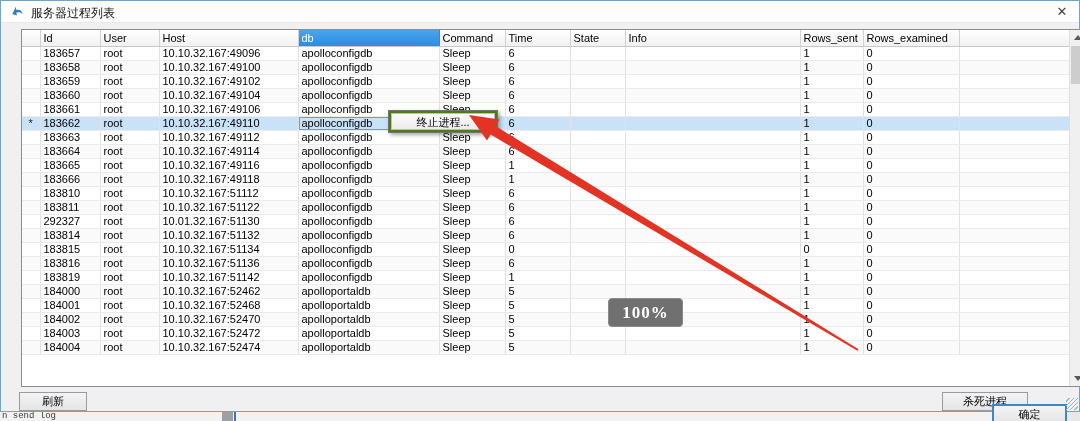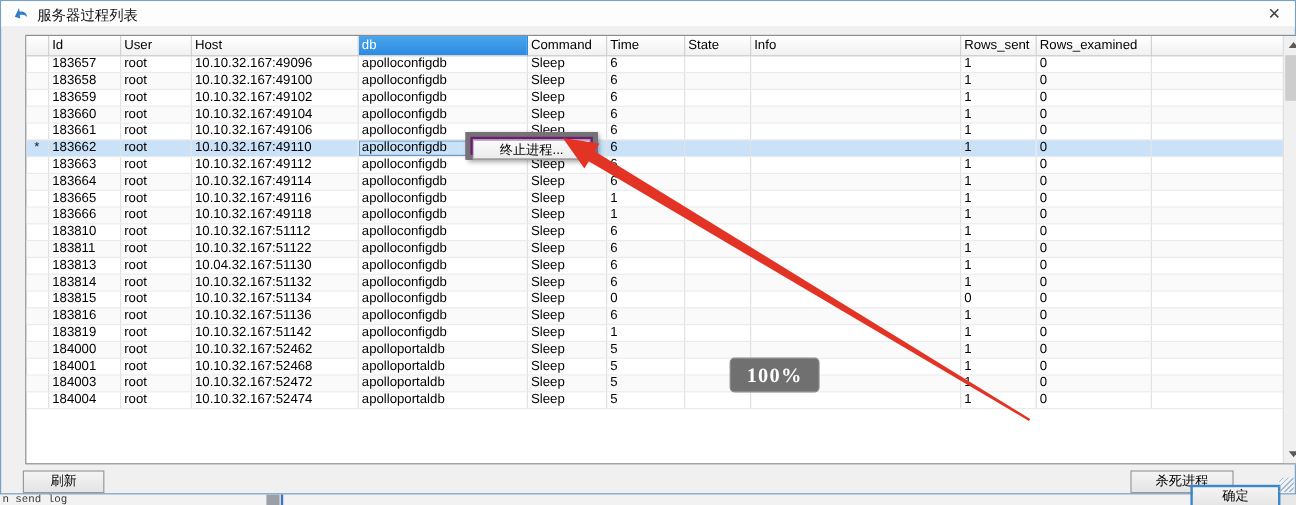--- a/index.html
+++ b/index.html
@@ -61,21 +61,21 @@
     color:#000; cursor:pointer; }
   .btn-refresh { left:18px; top:391px; width:68px; height:19px; line-height:17px; }
   .btn-kill { left:897px; top:391px; width:86px; height:19px; line-height:17px;margin-left:44px; }
   .btn-ok { left:991px; top:403px; width:75px; height:21px; line-height:17px;
     border:2px solid #3c87c8; }
   .resize-grip { position:absolute; right:1px; bottom:1px; width:12px; height:12px;
     background:repeating-linear-gradient(135deg, transparent 0 2px, #9fb9d2 2px 3px); }
 
   
   .context-menu { position:absolute; left:388px; top:110px; width:110px; height:23px;
-    background:#701a75; border:4px solid #737373; box-shadow:2px 2px 4px rgba(0,0,0,0.35);
+    background:#4d7c0f; border:1px solid #737373; box-shadow:2px 2px 4px rgba(0,0,0,0.35);
     padding:2px; z-index:30; }
   .menu-item { width:100%; height:17px; line-height:16px; font-size:11px; color:#000;
     text-align:center; background:linear-gradient(#fafafa,#ececec);
     border:1px solid #bdbdbd; cursor:pointer; }
 
   
   .zoom-badge { position:absolute; left:608px; top:298px; width:75px; height:29px;
     background:rgba(104,104,104,0.95); border:1px solid #8a8a8a; border-radius:4px;
     color:#ffffff; font-family:"Liberation Serif", serif; font-weight:bold;
     font-size:17px; text-align:center; line-height:27px; letter-spacing:1px; z-index:25; }
@@ -300,23 +300,23 @@
               <td>Sleep</td>
               <td>6</td>
               <td></td>
               <td></td>
               <td>1</td>
               <td>0</td>
               <td></td>
             </tr>
             <tr>
               <td class="marker"></td>
-              <td>183813</td>
-              <td>root</td>
-              <td>10.04.32.167:51130</td>
+              <td>292327</td>
+              <td>root</td>
+              <td>10.01.32.167:51130</td>
               <td>apolloconfigdb</td>
               <td>Sleep</td>
               <td>6</td>
               <td></td>
               <td></td>
               <td>1</td>
               <td>0</td>
               <td></td>
             </tr>
             <tr>
@@ -387,20 +387,34 @@
               <td></td>
               <td>1</td>
               <td>0</td>
               <td></td>
             </tr>
             <tr>
               <td class="marker"></td>
               <td>184001</td>
               <td>root</td>
               <td>10.10.32.167:52468</td>
+              <td>apolloportaldb</td>
+              <td>Sleep</td>
+              <td>5</td>
+              <td></td>
+              <td></td>
+              <td>1</td>
+              <td>0</td>
+              <td></td>
+            </tr>
+            <tr>
+              <td class="marker"></td>
+              <td>184002</td>
+              <td>root</td>
+              <td>10.10.32.167:52470</td>
               <td>apolloportaldb</td>
               <td>Sleep</td>
               <td>5</td>
               <td></td>
               <td></td>
               <td>1</td>
               <td>0</td>
               <td></td>
             </tr>
             <tr>

